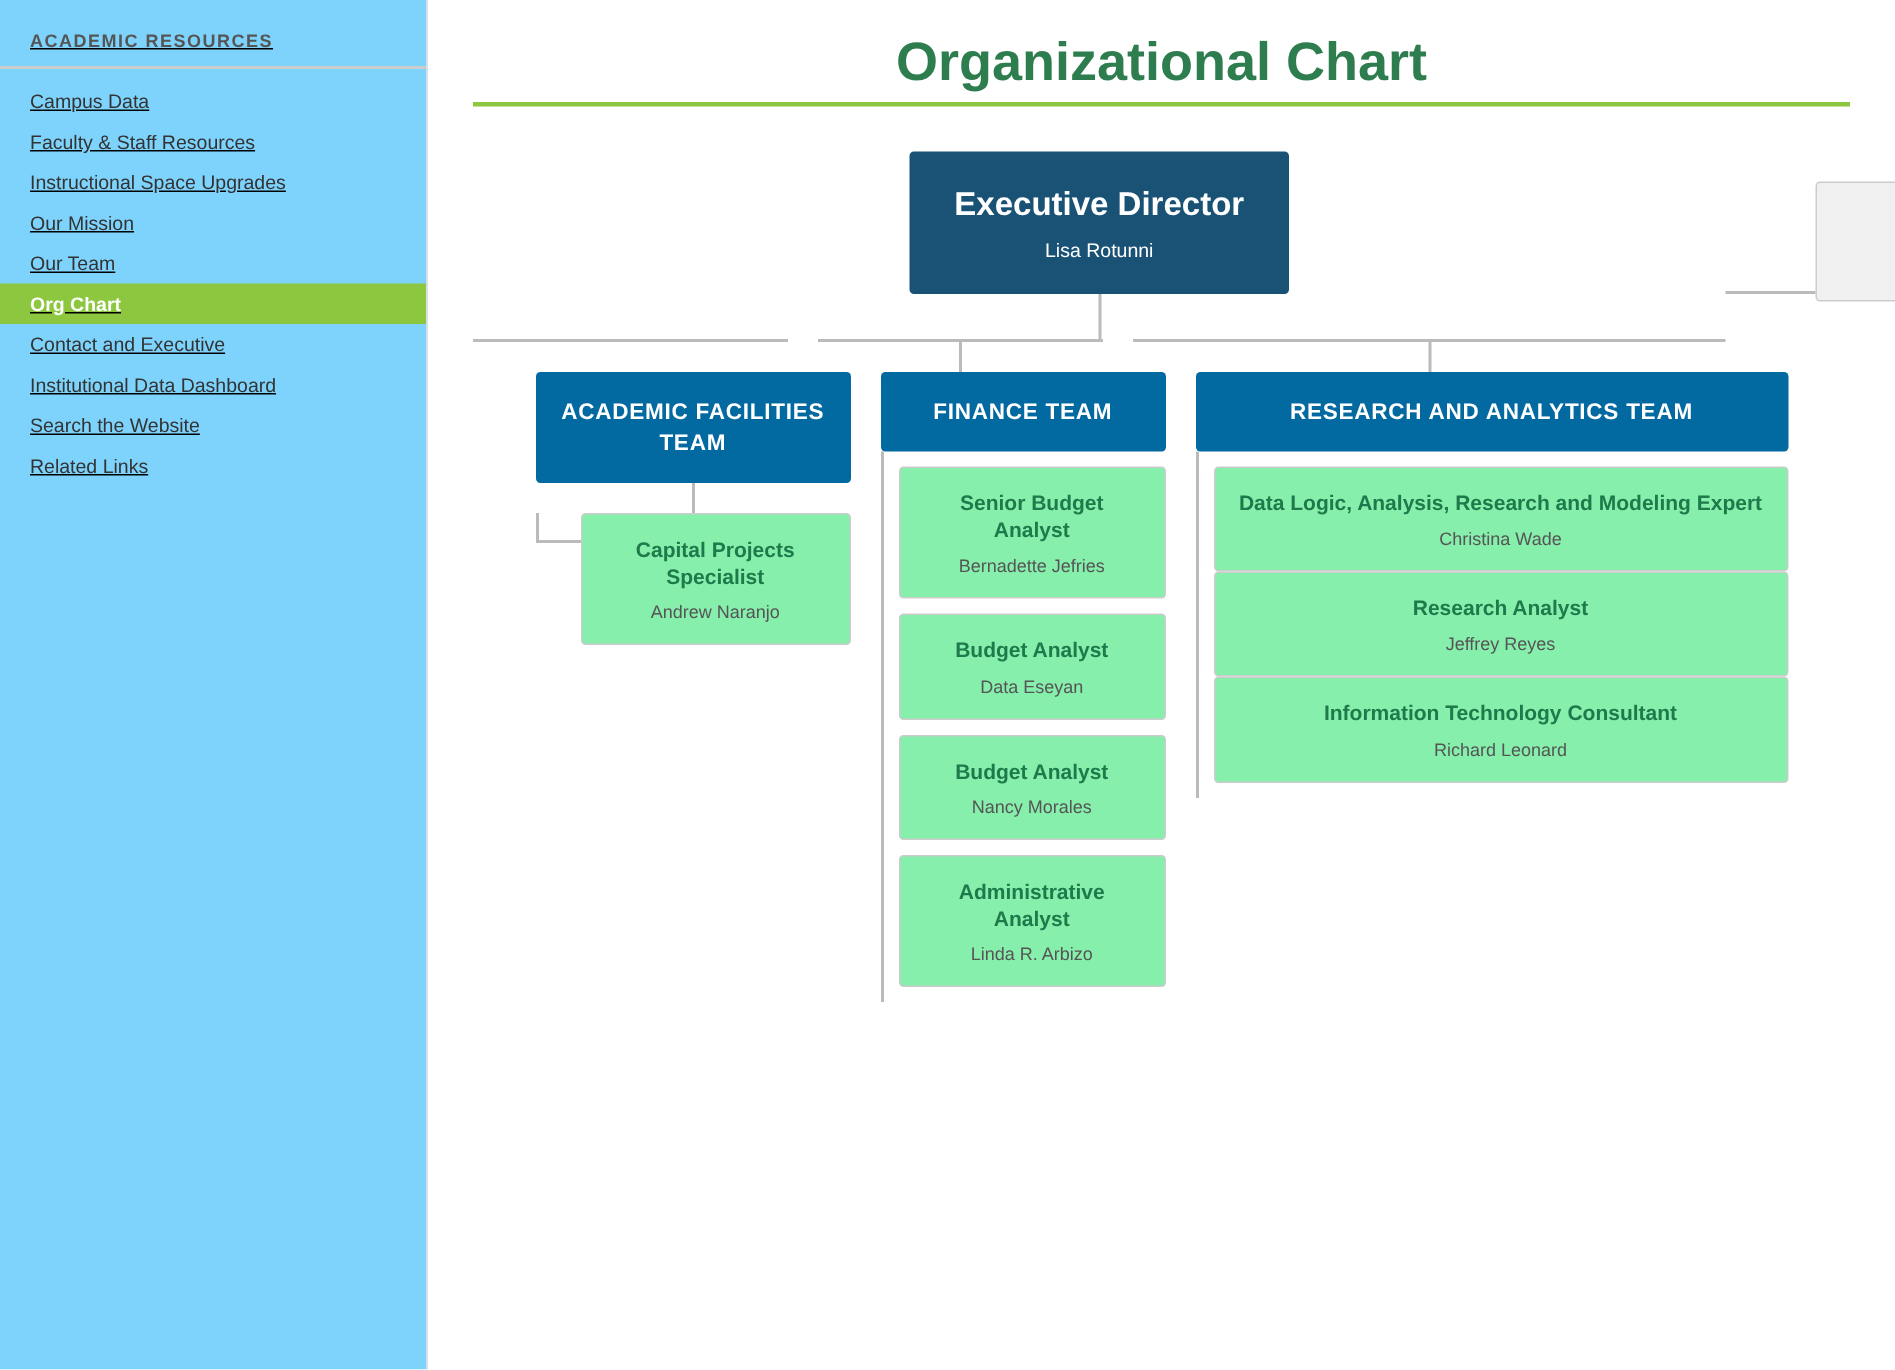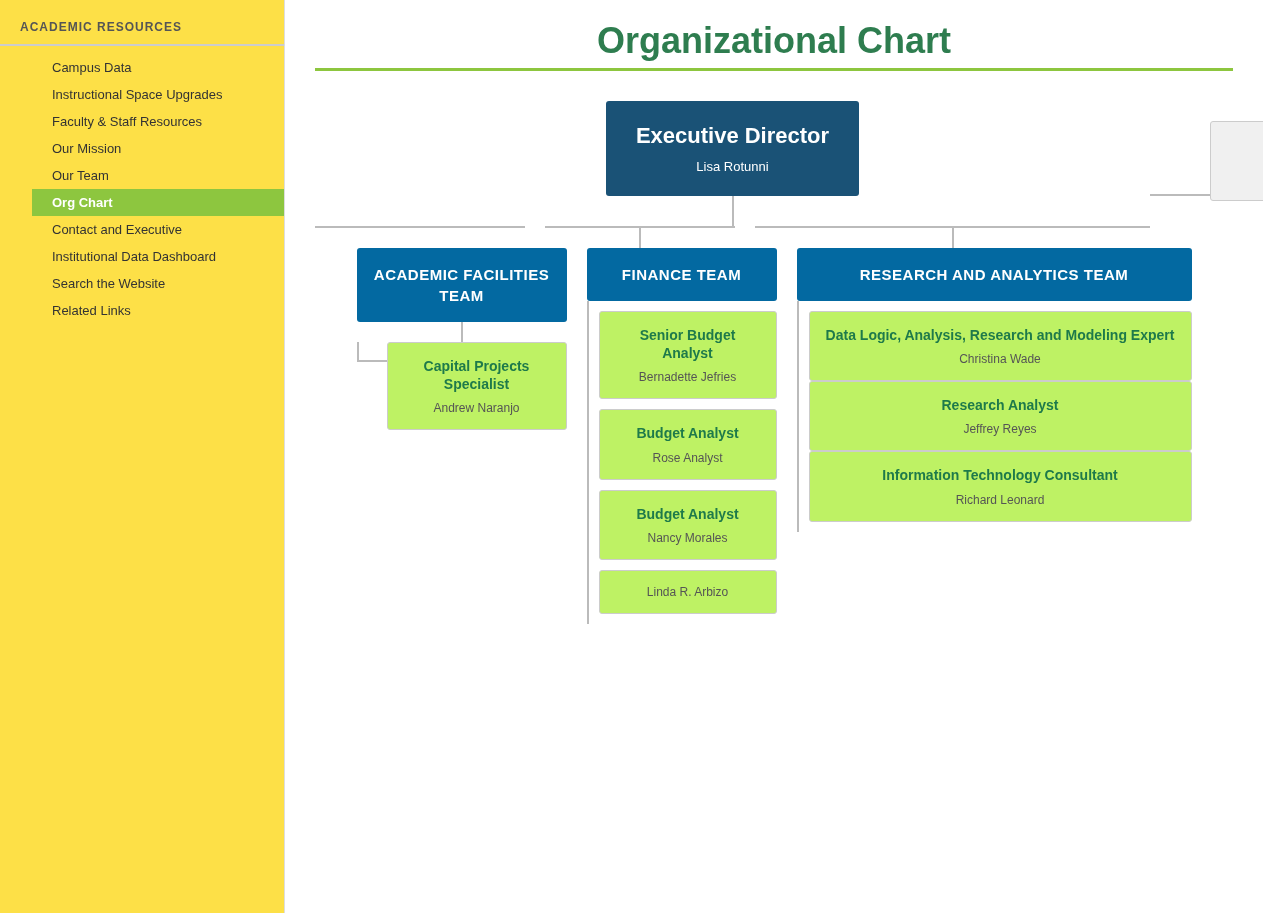--- a/index.html
+++ b/index.html
@@ -4,40 +4,40 @@
   <style>
     * { box-sizing: border-box; margin: 0; padding: 0; }
     body { font-family: Arial, sans-serif; display: flex; height: 100vh; overflow: hidden; background: #fff; }
 
     
     #sidebar {
       width: 285px;
       min-width: 285px;
       padding: 20px 0;
       border-right: 1px solid #ddd;
-      background: #fde047;
+      background: #7dd3fc;
       overflow-y: auto;
+      text-decoration: underline;
     }
     .sidebar-section-title {
       font-size: 12px;
       font-weight: bold;
       color: #555;
       letter-spacing: 1px;
       padding: 0 20px 10px 20px;
       border-bottom: 2px solid #ccc;
       margin-bottom: 8px;
     }
     .sidebar-item {
       display: block;
       padding: 6px 20px;
       font-size: 13px;
       color: #333;
       cursor: pointer;
       text-decoration: none;
-      margin-left: 32px;
     }
     .sidebar-item.active {
       background: #8dc63f;
       color: #fff;
       font-weight: bold;
     }
 
     
     #main {
       flex: 1;
@@ -113,21 +113,21 @@
     .team-box .ttitle {
       font-size: 15px;
       font-weight: bold;
       letter-spacing: 0.5px;
       line-height: 1.4;
       text-transform: uppercase;
     }
 
     
     .staff-box {
-      background: #bef264;
+      background: #86efac;
       border: 1px solid #ccc;
       border-radius: 3px;
       padding: 14px 14px;
       text-align: center;
     }
     .staff-box .stitle {
       font-size: 14px;
       font-weight: bold;
       color: #1e7a4a;
       margin-bottom: 8px;
@@ -142,22 +142,22 @@
     .vconn { width: 2px; background: #bbb; }
     .hconn { height: 2px; background: #bbb; }
   </style>
 </head>
 <body>
 
 <div id="sidebar">
   <div class="sidebar-section-title">ACADEMIC RESOURCES</div>
   <div id="sidebar-items">
       <a class="sidebar-item">Campus Data</a>
+      <a class="sidebar-item">Faculty &amp; Staff Resources</a>
       <a class="sidebar-item">Instructional Space Upgrades</a>
-      <a class="sidebar-item">Faculty &amp; Staff Resources</a>
       <a class="sidebar-item">Our Mission</a>
       <a class="sidebar-item">Our Team</a>
       <a class="sidebar-item active">Org Chart</a>
       <a class="sidebar-item">Contact and Executive</a>
       <a class="sidebar-item">Institutional Data Dashboard</a>
       <a class="sidebar-item">Search the Website</a>
       <a class="sidebar-item">Related Links</a>
     </div>
 </div>
 
@@ -239,27 +239,28 @@
 
         <div style="display:flex; width:100%;">
           <div style="width:2px; background:#bbb; margin-right:0; flex-shrink:0;"></div>
           <div style="flex:1; display:flex; flex-direction:column; gap:10px; padding:10px 0 10px 10px;">
             <div class="staff-box">
               <div class="stitle">Senior Budget Analyst</div>
               <div class="sname">Bernadette Jefries</div>
             </div>
             <div class="staff-box">
               <div class="stitle">Budget Analyst</div>
-              <div class="sname">Rose Analyst</div>
+              <div class="sname">Data Eseyan</div>
             </div>
             <div class="staff-box">
               <div class="stitle">Budget Analyst</div>
               <div class="sname">Nancy Morales</div>
             </div>
             <div class="staff-box">
+              <div class="stitle">Administrative Analyst</div>
               <div class="sname">Linda R. Arbizo</div>
             </div>
           </div>
         </div>
       </div>
 
       <div style="display:flex; flex-direction:column; align-items:center; width:395px;">
         <div class="team-box" style="width:100%;">
           <div class="ttitle">RESEARCH AND ANALYTICS TEAM</div>
         </div>

